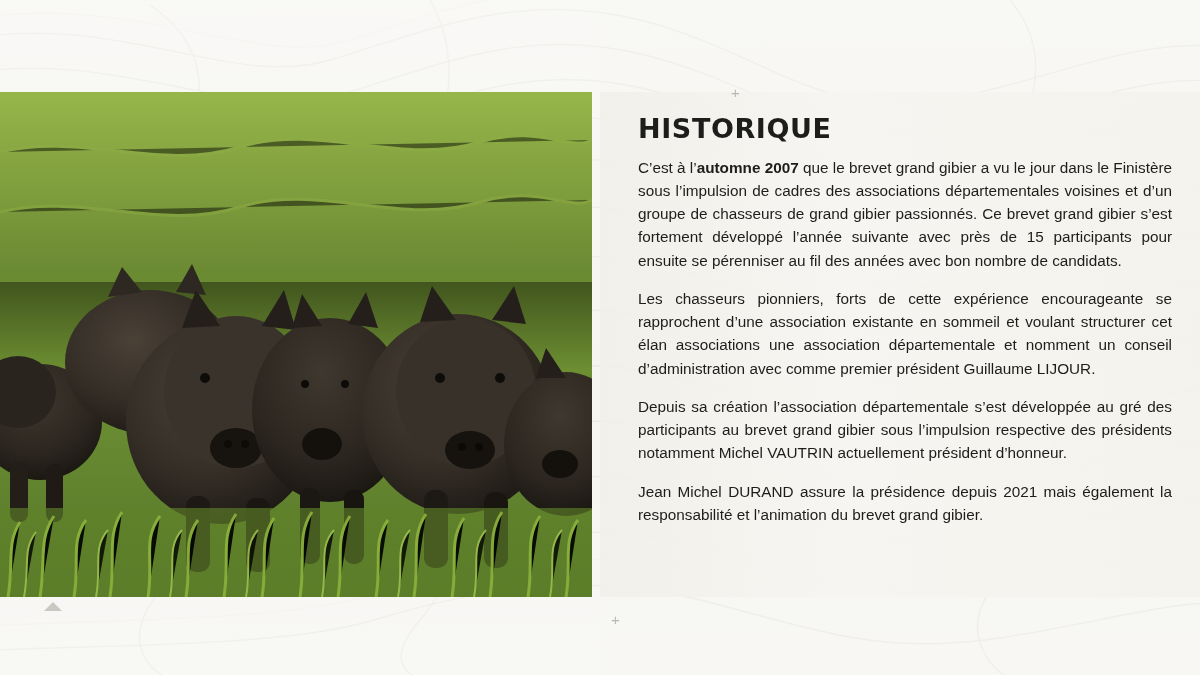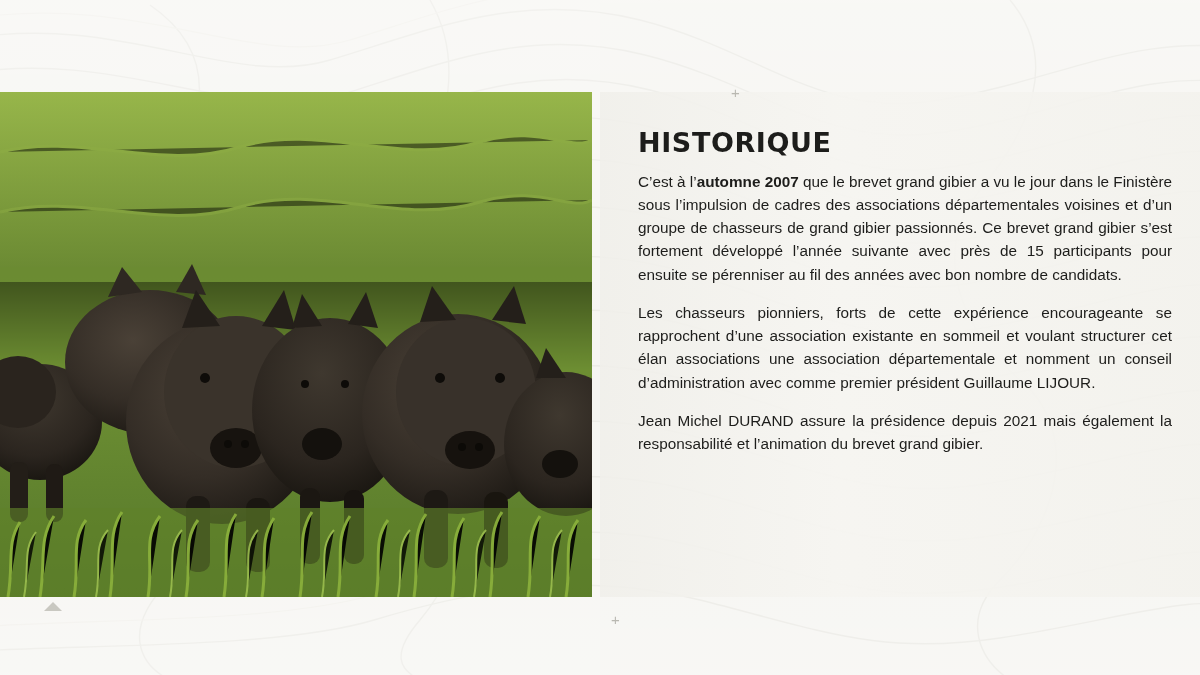--- a/index.html
+++ b/index.html
@@ -99,21 +99,21 @@
     z-index: 4;
     overflow: hidden;
     background: #5c7a2e;
   }
   .photo svg { display: block; width: 592px; height: 505px; }
 
   
   .content {
     position: absolute;
     left: 638px;
-    top: 128px;
+    top: 114px;
     width: 534px;
     z-index: 5;
   }
   .section-title {
     font-family: "DejaVu Sans", sans-serif;
     font-weight: bold;
     font-size: 27px;
     letter-spacing: 0.6px;
     color: #1d1d1b;
     margin: 0 0 12px 0;
@@ -283,17 +283,18 @@
         <path d="M550,505 C556,474 546,456 562,438"></path>
       </g>
     </svg>
   </div>
 
   <div class="content">
     <h1 class="section-title">HISTORIQUE</h1>
     <div id="paragraphs">
         <p class="para">C’est à l’<b>automne 2007</b> que le brevet grand gibier a vu le jour dans le Finistère sous l’impulsion de cadres des associations départementales voisines et d’un groupe de chasseurs de grand gibier passionnés. Ce brevet grand gibier s’est fortement développé l’année suivante avec près de 15 participants pour ensuite se pérenniser au fil des années avec bon nombre de candidats.</p>
         <p class="para">Les chasseurs pionniers, forts de cette expérience encourageante se rapprochent d’une association existante en sommeil et voulant structurer cet élan associations une association départementale et nomment un conseil d’administration avec comme premier président Guillaume LIJOUR.</p>
+        <p class="para">Depuis sa création l’association départementale s’est développée au gré des participants au brevet grand gibier sous l’impulsion respective des présidents notamment Michel VAUTRIN actuellement président d’honneur.</p>
         <p class="para">Jean Michel DURAND assure la présidence depuis 2021 mais également la responsabilité et l’animation du brevet grand gibier.</p>
       </div>
   </div>
 
 </div>
 
 </body></html>

